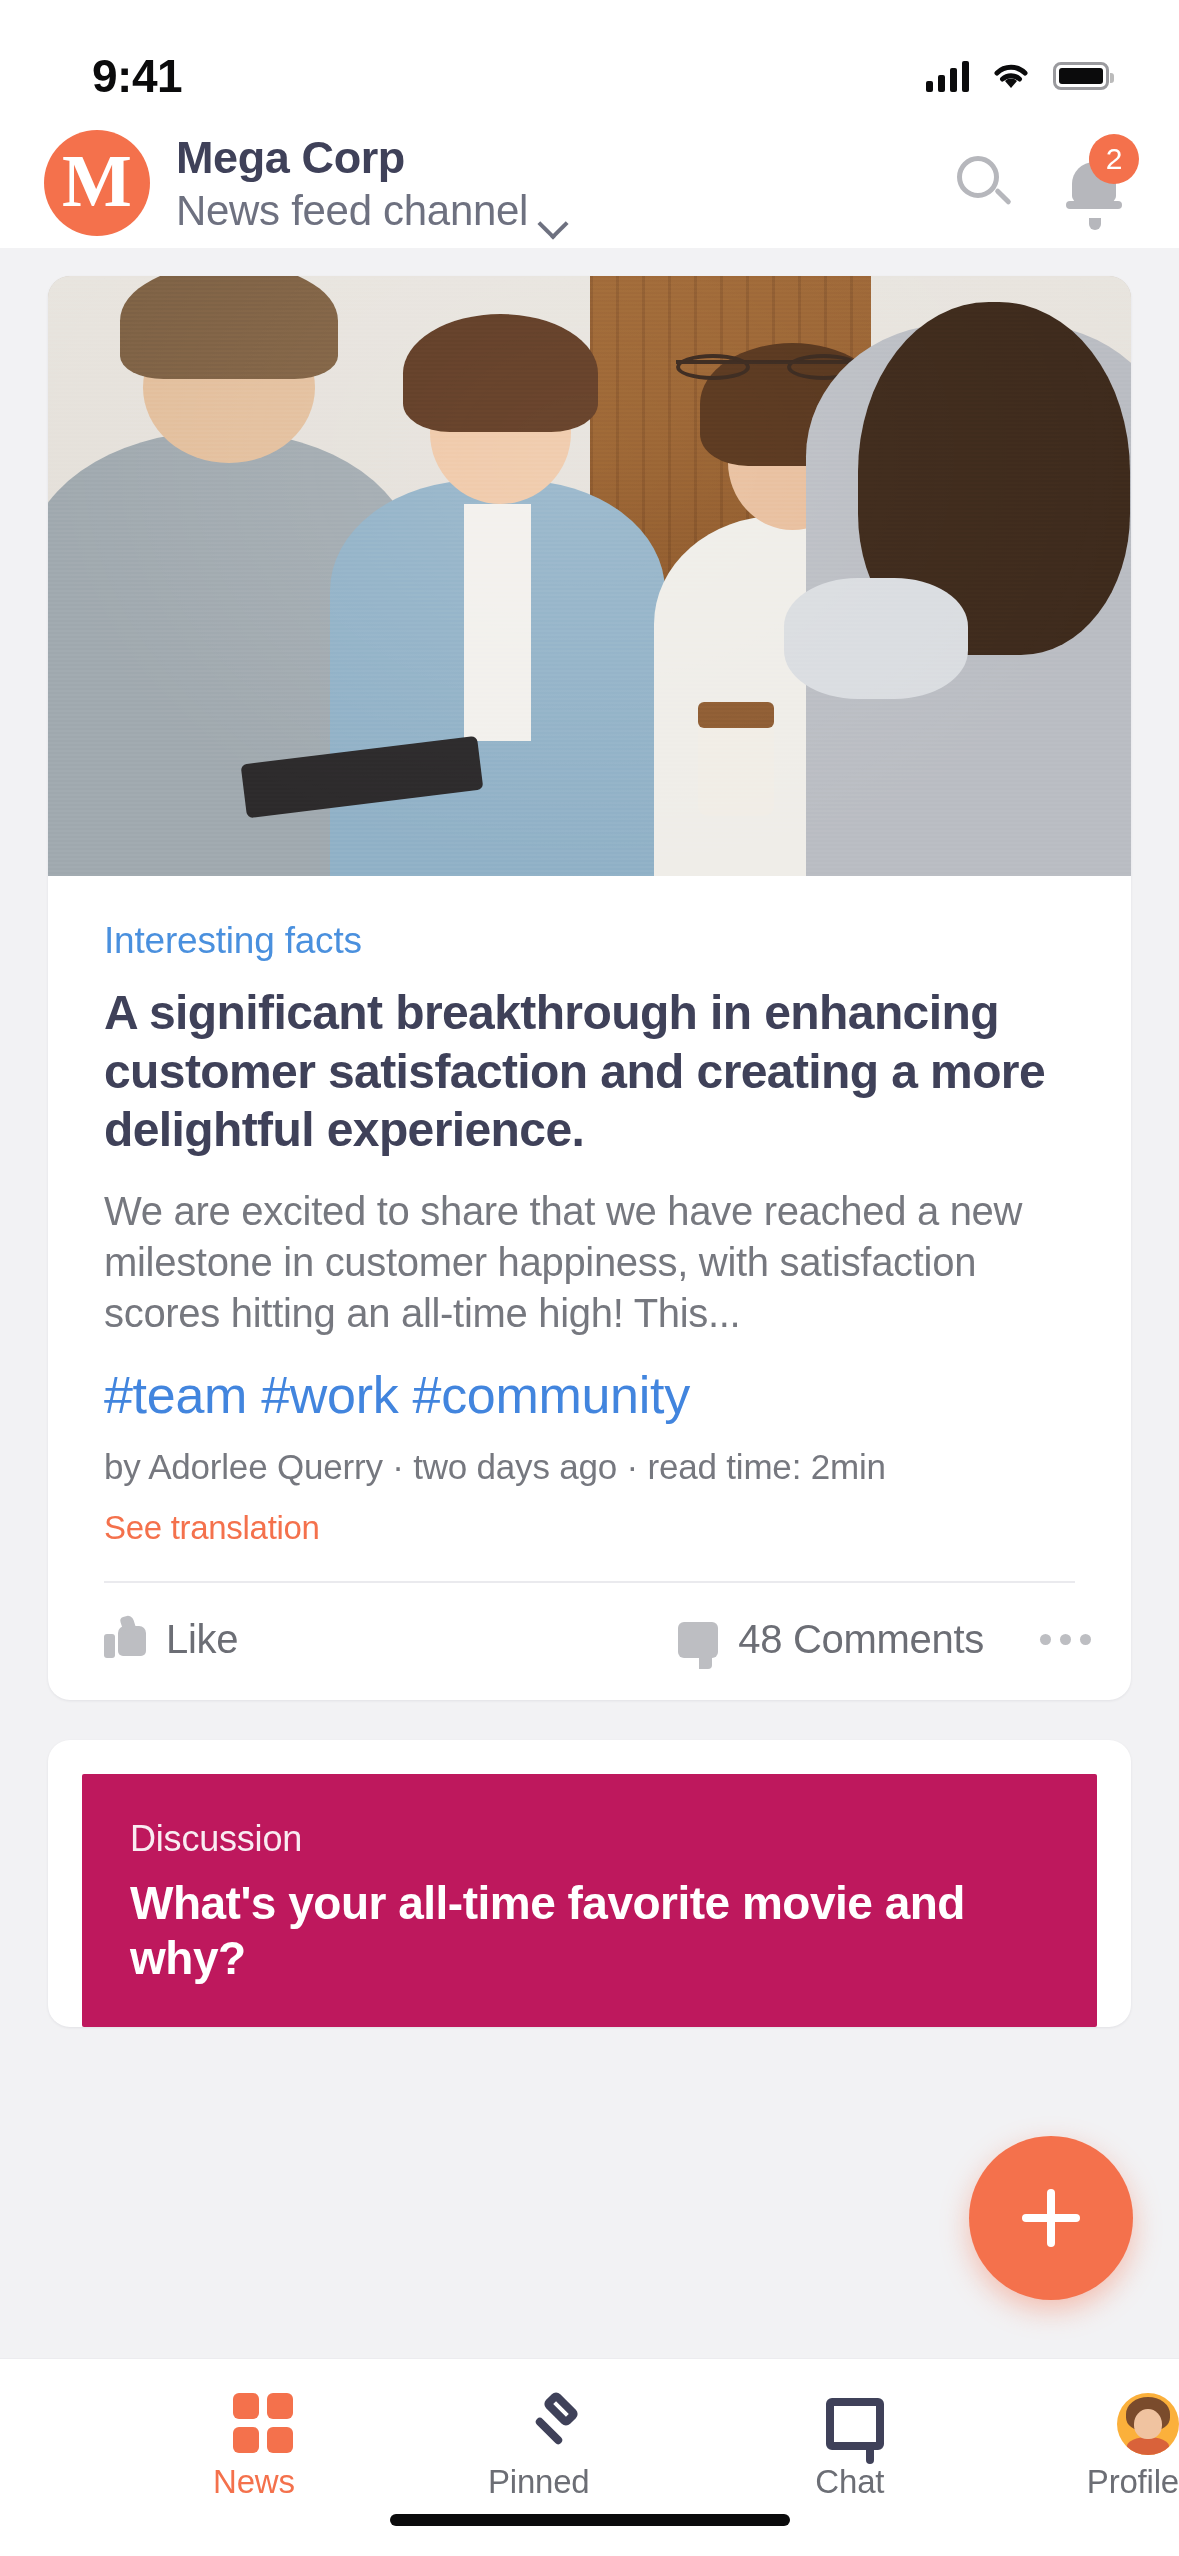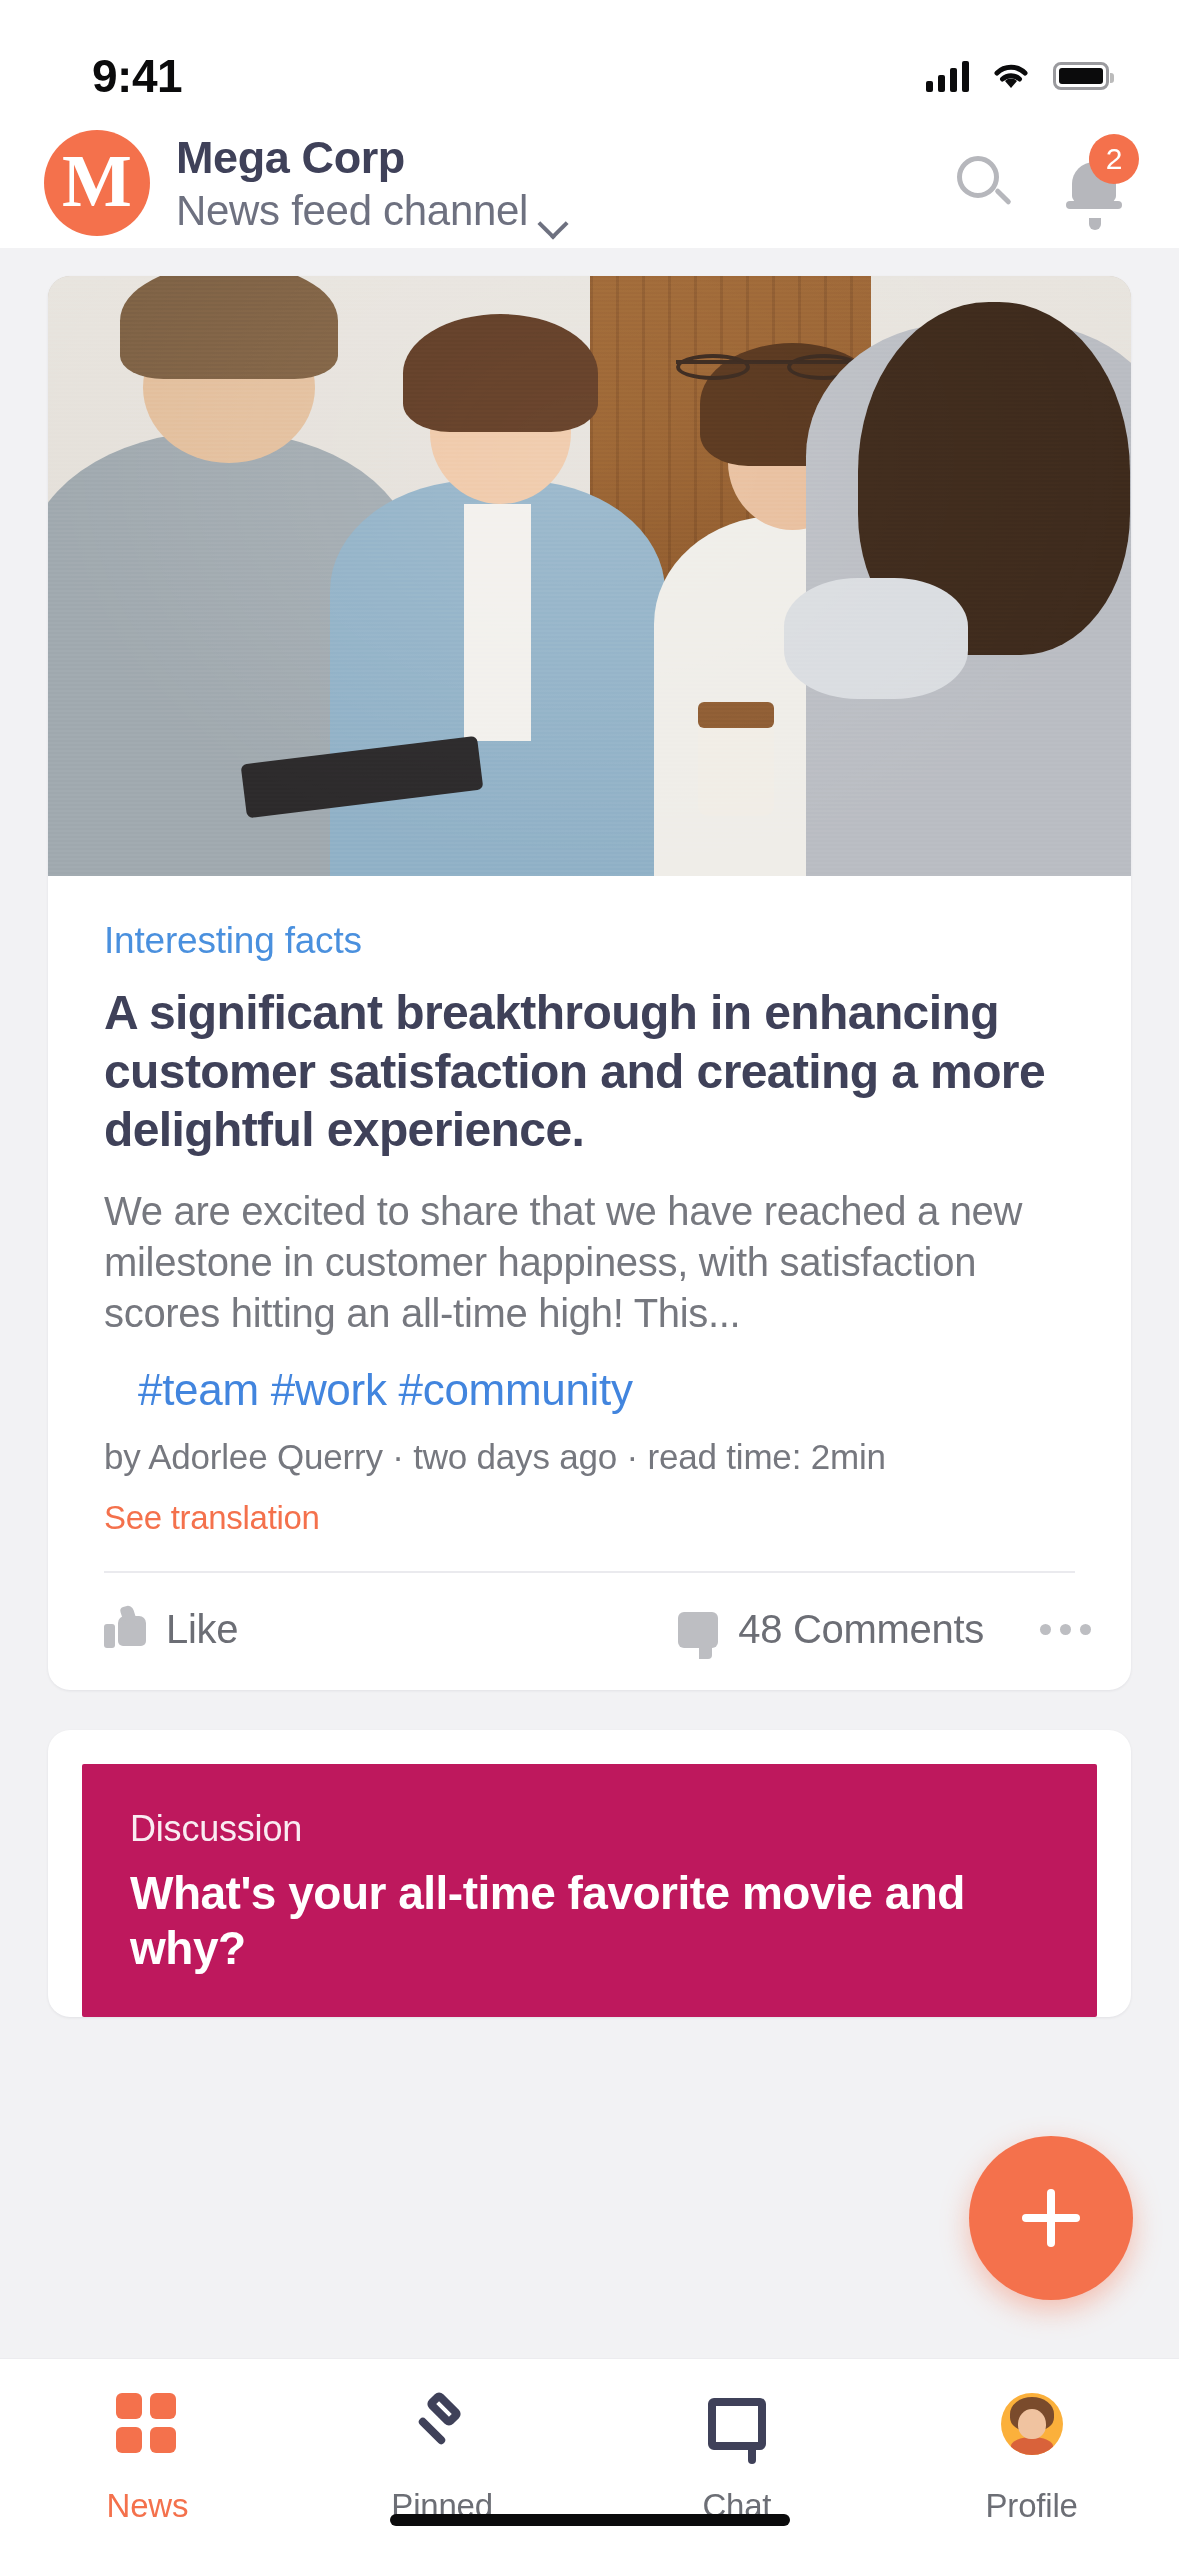--- a/index.html
+++ b/index.html
@@ -92,21 +92,21 @@
   .tablet{ position:absolute; left:18%; bottom:12%; width:22%; height:9%; background:#2C2A2B; border-radius:6px; transform:rotate(-7deg); }
   .grain{ position:absolute; inset:0; background:
       repeating-linear-gradient(0deg,rgba(255,255,255,.035) 0 2px,transparent 2px 4px),
       radial-gradient(ellipse at 50% 30%, rgba(255,255,255,.12), transparent 72%);
     mix-blend-mode:overlay; }
 
   .cbody{ padding:44px 56px 0 56px; }
   .kicker{ font-size:37px; color:#4A90DE; font-weight:400; letter-spacing:-0.2px; }
   .headline{ font-size:48px; line-height:1.22; font-weight:700; color:#3F4159; margin-top:22px; letter-spacing:-0.6px; }
   .excerpt{ font-size:40px; line-height:1.28; color:#76787F; margin-top:26px; letter-spacing:-0.3px; }
-  .tags{ font-size:44px; color:#4285DE; margin-top:26px; letter-spacing:-0.3px;margin-left:34px; }
+  .tags{ font-size:52px; color:#4285DE; margin-top:26px; letter-spacing:-0.3px; }
   .meta{ font-size:35px; color:#76787F; margin-top:22px; letter-spacing:-0.2px; }
   .translate{ font-size:33px; color:#F4714C; font-weight:500; margin-top:22px; letter-spacing:-0.3px; }
 
   .divider{ height:2px; background:#EAEAEE; margin:34px 56px 0 56px; }
   .cactions{ display:flex; align-items:center; padding:34px 40px 38px 56px; }
   .act{ display:flex; align-items:center; gap:20px; }
   .act .lbl{ font-size:40px; color:#6C6E75; letter-spacing:-0.3px; }
   .thumb{ width:42px;height:40px;position:relative; }
   .thumb .pad{ position:absolute; left:14px; top:6px; width:28px;height:30px;background:#BDBEC2;border-radius:7px 7px 5px 5px; }
   .thumb .pad::before{ content:""; position:absolute; left:3px; top:-10px; width:13px;height:13px;background:#BDBEC2;border-radius:4px 6px 0 0;transform:rotate(-18deg); }
@@ -132,21 +132,21 @@
   .fab .pl{ position:relative; width:58px;height:58px; }
   .fab .pl::before,.fab .pl::after{ content:""; position:absolute; background:#fff; border-radius:4px; }
   .fab .pl::before{ left:0; top:25px; width:58px; height:8px; }
   .fab .pl::after{ left:25px; top:0; width:8px; height:58px; }
 
   
   .tabbar{
     flex:0 0 auto; height:198px; background:#fff; display:flex; align-items:flex-start;
     padding-top:34px; border-top:1px solid #ECECEF; position:relative; z-index:7;
   }
-  .tab{ flex:1 1 0; display:flex; flex-direction:column; align-items:center; gap:32px; }
+  .tab{ flex:1 1 0; display:flex; flex-direction:column; align-items:flex-end; gap:8px; }
   .tab .tlabel{ font-size:33px; color:#6C6E75; letter-spacing:-0.2px; }
   .tab.active .tlabel{ color:#F4714C; }
   .ic{ height:62px; display:flex; align-items:center; justify-content:center; }
   
   .i-news{ width:62px;height:62px;display:grid;grid-template-columns:26px 26px;grid-template-rows:26px 26px;gap:8px; }
   .i-news i{ background:#F4714C;border-radius:6px; }
   .i-news i:nth-child(1){ height:26px; } .i-news i:nth-child(2){ height:26px; }
   
   .i-mix{ width:62px;height:46px;display:flex;flex-direction:column;justify-content:space-between;align-items:flex-start; }
   .i-mix i{ height:9px;background:#3F4159;border-radius:5px; }

